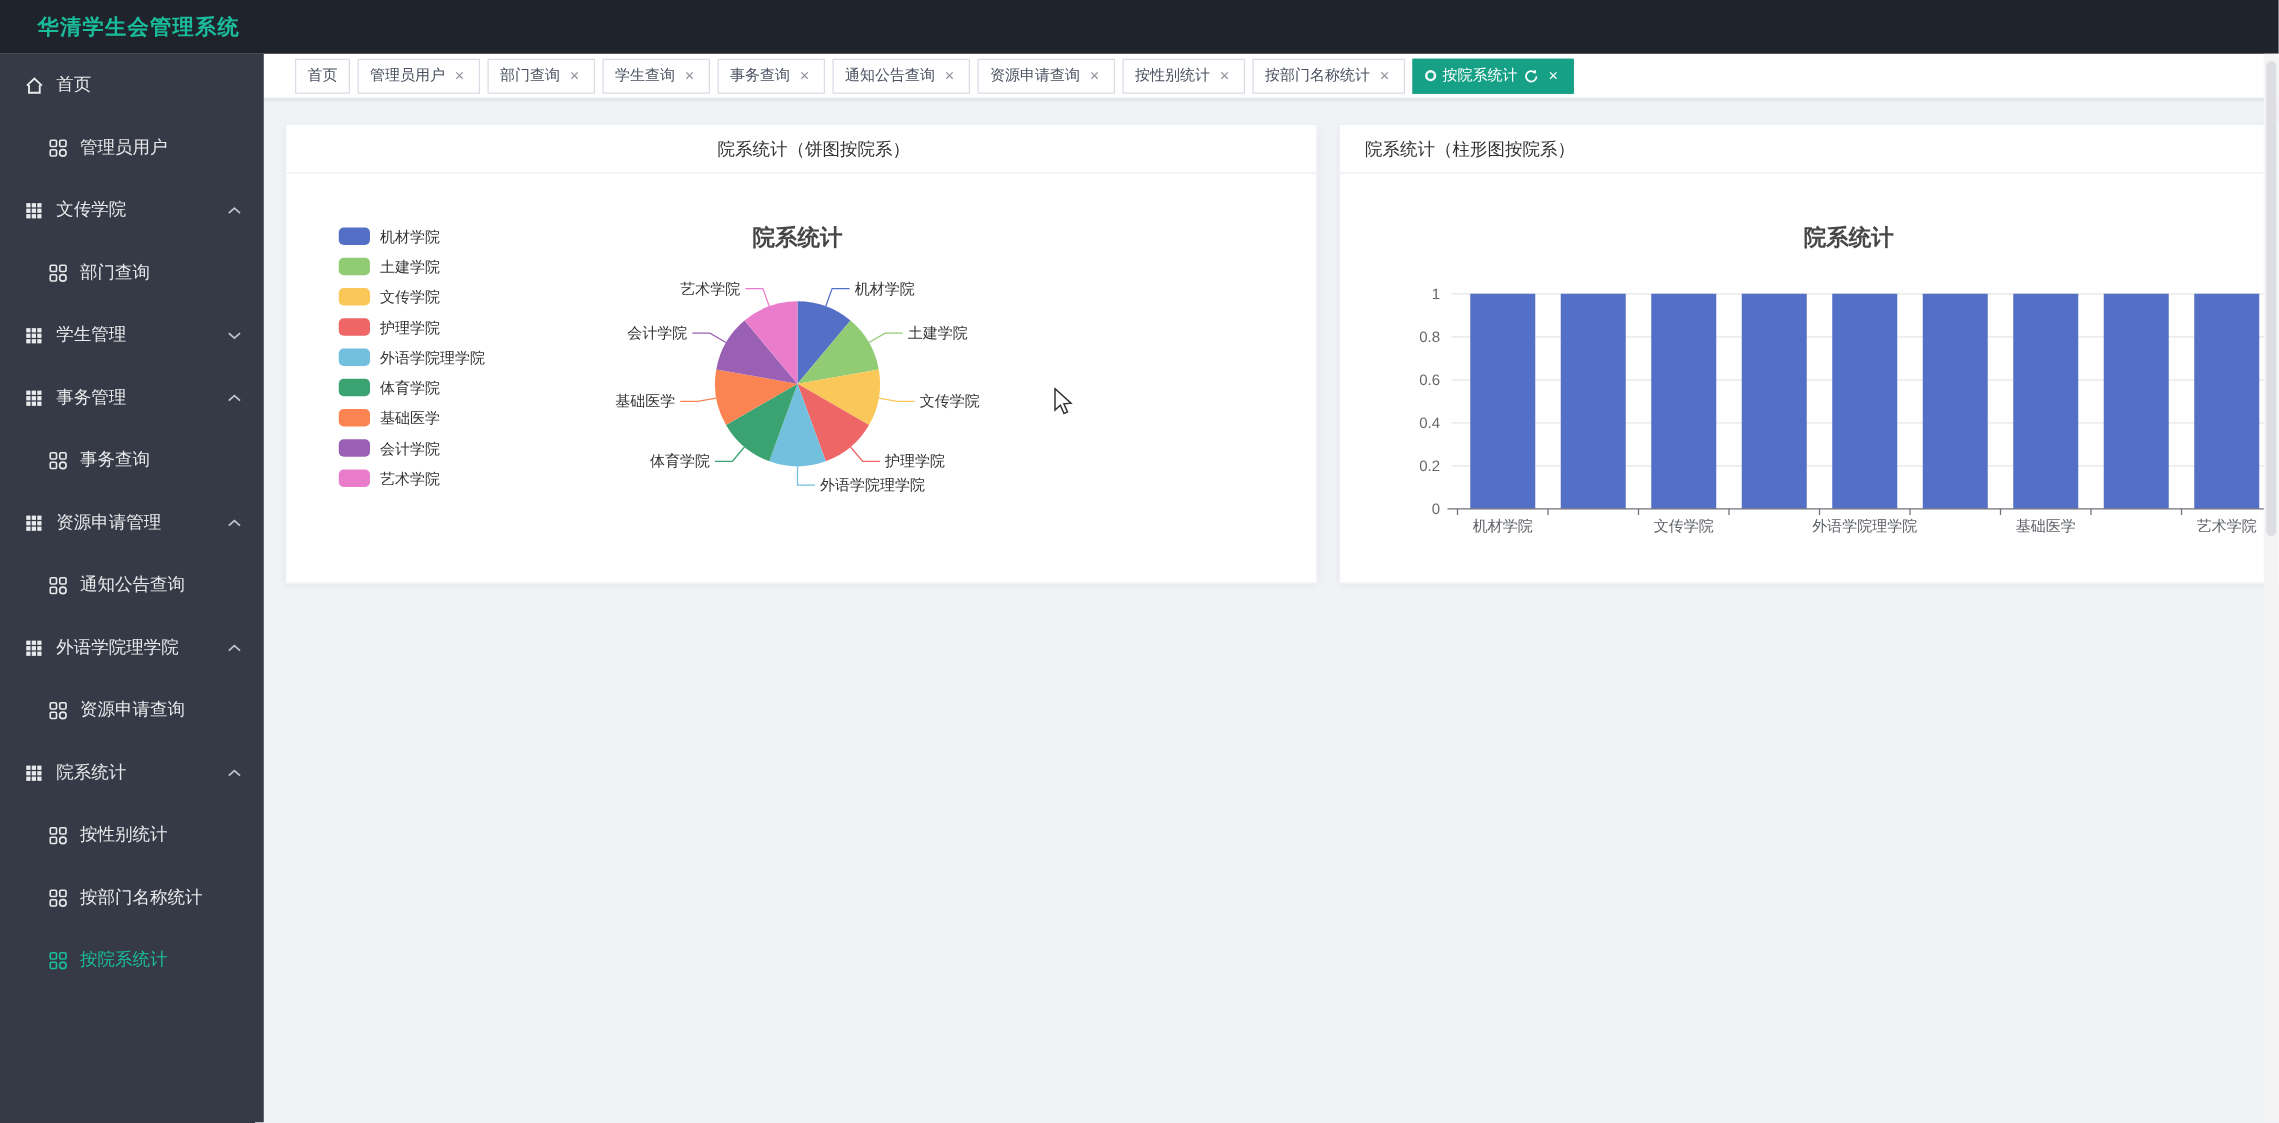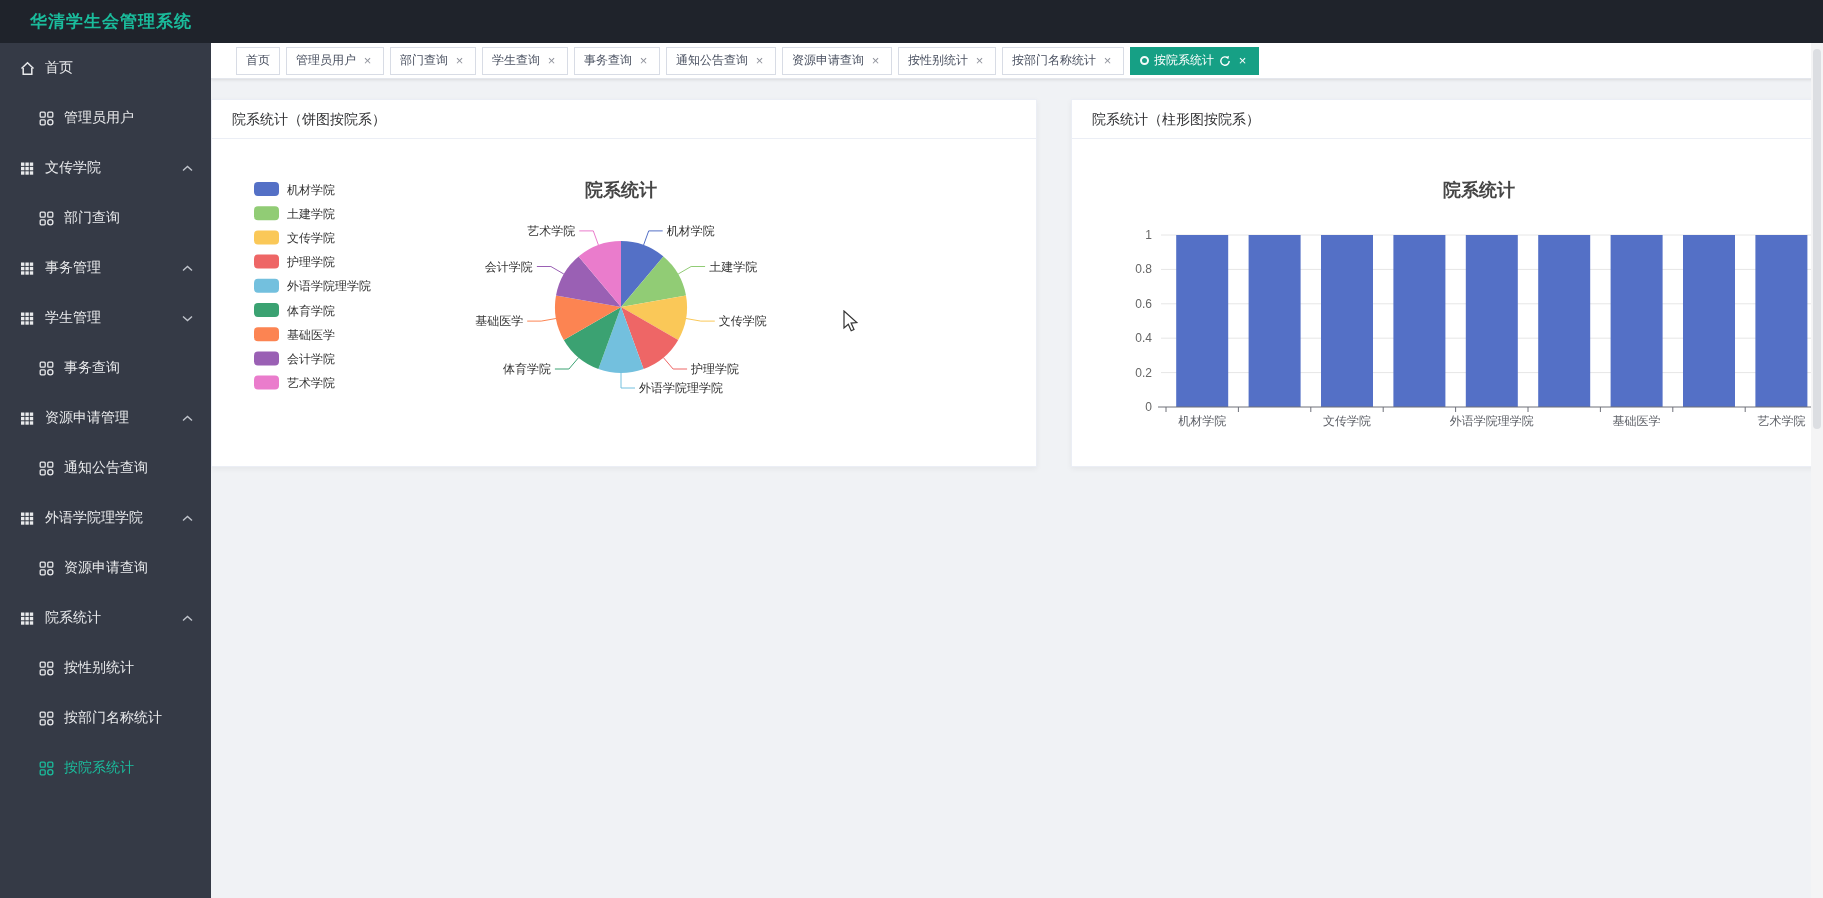--- a/index.html
+++ b/index.html
@@ -26,21 +26,21 @@
     display:flex;align-items:center;padding-left:25px;gap:6px;z-index:10;box-sizing:border-box;}
   .tab{height:28px;box-sizing:border-box;border:1px solid #d8dce5;background:#fff;color:#495060;
     font-size:12px;padding:0 9px;display:inline-flex;align-items:center;gap:5px;cursor:pointer;white-space:nowrap;}
   .tab .close{font-size:13px;line-height:13px;color:#90939c;width:13px;height:13px;text-align:center;border-radius:50%;}
   .tab.active{background:#16a085;border-color:#16a085;color:#fff;}
   .tab.active .close{color:#fff;}
   .tab .dot{width:5px;height:5px;border:2px solid rgba(255,255,255,.95);border-radius:50%;background:transparent;}
   .tab .refresh{display:flex;align-items:center;}
   
   .card{position:absolute;background:#fff;border:1px solid #ebeef5;box-shadow:0 2px 6px rgba(0,0,0,.05);}
-  .card-pie{left:211px;top:99px;width:824px;height:366px;}
+  .card-pie{left:228px;top:99px;width:824px;height:366px;text-align:center;}
   .card-bar{left:1071px;top:99px;width:824px;height:366px;}
   .card-header{height:38px;line-height:38px;padding-left:20px;border-bottom:1px solid #ebeef5;
     color:#303133;font-size:14px;}
   .card-body{position:relative;width:100%;height:326px;}
   .card-body svg{position:absolute;left:0;top:0;}
   
   .scrollbar{position:absolute;right:0;top:43px;width:12px;bottom:0;background:#f4f4f5;z-index:40;}
   .scrollbar .thumb{position:absolute;left:2px;width:8px;top:6px;height:380px;background:#dcdee2;border-radius:4px;}
   
   .cursor{position:absolute;left:843px;top:310px;z-index:60;}
@@ -115,45 +115,45 @@
               <rect x="5.4" y="1.5" width="3.4" height="3.4" fill="#e9eaec"></rect>
               <rect x="9.8" y="1.5" width="3.4" height="3.4" fill="#e9eaec"></rect>
               <rect x="1" y="5.9" width="3.4" height="3.4" fill="#e9eaec"></rect>
               <rect x="5.4" y="5.9" width="3.4" height="3.4" fill="#e9eaec"></rect>
               <rect x="9.8" y="5.9" width="3.4" height="3.4" fill="#e9eaec"></rect>
               <rect x="1" y="10.3" width="3.4" height="3.4" fill="#e9eaec"></rect>
               <rect x="5.4" y="10.3" width="3.4" height="3.4" fill="#e9eaec"></rect>
               <rect x="9.8" y="10.3" width="3.4" height="3.4" fill="#e9eaec"></rect>
             </svg>
           </span>
+          <span class="lbl">学生管理</span>
+          <span class="chev">
+            <svg width="11" height="7">
+              <path d="M1 1.5 L5.5 5.5 L10 1.5" fill="none" stroke="#c0c4cc" stroke-width="1.4"></path>
+            </svg>
+          </span>
+        </div>
+        <div class="side-item">
+          <span class="ic">
+            <svg width="15" height="15">
+              <rect x="1" y="1.5" width="3.4" height="3.4" fill="#e9eaec"></rect>
+              <rect x="5.4" y="1.5" width="3.4" height="3.4" fill="#e9eaec"></rect>
+              <rect x="9.8" y="1.5" width="3.4" height="3.4" fill="#e9eaec"></rect>
+              <rect x="1" y="5.9" width="3.4" height="3.4" fill="#e9eaec"></rect>
+              <rect x="5.4" y="5.9" width="3.4" height="3.4" fill="#e9eaec"></rect>
+              <rect x="9.8" y="5.9" width="3.4" height="3.4" fill="#e9eaec"></rect>
+              <rect x="1" y="10.3" width="3.4" height="3.4" fill="#e9eaec"></rect>
+              <rect x="5.4" y="10.3" width="3.4" height="3.4" fill="#e9eaec"></rect>
+              <rect x="9.8" y="10.3" width="3.4" height="3.4" fill="#e9eaec"></rect>
+            </svg>
+          </span>
           <span class="lbl">事务管理</span>
           <span class="chev">
             <svg width="11" height="7">
               <path d="M1 5.5 L5.5 1.5 L10 5.5" fill="none" stroke="#c0c4cc" stroke-width="1.4"></path>
-            </svg>
-          </span>
-        </div>
-        <div class="side-item">
-          <span class="ic">
-            <svg width="15" height="15">
-              <rect x="1" y="1.5" width="3.4" height="3.4" fill="#e9eaec"></rect>
-              <rect x="5.4" y="1.5" width="3.4" height="3.4" fill="#e9eaec"></rect>
-              <rect x="9.8" y="1.5" width="3.4" height="3.4" fill="#e9eaec"></rect>
-              <rect x="1" y="5.9" width="3.4" height="3.4" fill="#e9eaec"></rect>
-              <rect x="5.4" y="5.9" width="3.4" height="3.4" fill="#e9eaec"></rect>
-              <rect x="9.8" y="5.9" width="3.4" height="3.4" fill="#e9eaec"></rect>
-              <rect x="1" y="10.3" width="3.4" height="3.4" fill="#e9eaec"></rect>
-              <rect x="5.4" y="10.3" width="3.4" height="3.4" fill="#e9eaec"></rect>
-              <rect x="9.8" y="10.3" width="3.4" height="3.4" fill="#e9eaec"></rect>
-            </svg>
-          </span>
-          <span class="lbl">学生管理</span>
-          <span class="chev">
-            <svg width="11" height="7">
-              <path d="M1 1.5 L5.5 5.5 L10 1.5" fill="none" stroke="#c0c4cc" stroke-width="1.4"></path>
             </svg>
           </span>
         </div>
         <div class="side-item sub">
           <span class="ic">
             <svg width="15" height="15">
               <rect x="1.2" y="1.2" width="5" height="5" rx="1" fill="none" stroke="#e9eaec" stroke-width="1.3"></rect>
               <rect x="8.8" y="1.2" width="5" height="5" rx="1" fill="none" stroke="#e9eaec" stroke-width="1.3"></rect>
               <rect x="1.2" y="8.8" width="5" height="5" rx="1" fill="none" stroke="#e9eaec" stroke-width="1.3"></rect>
               <circle cx="11.3" cy="11.3" r="2.6" fill="none" stroke="#e9eaec" stroke-width="1.3"></circle>

